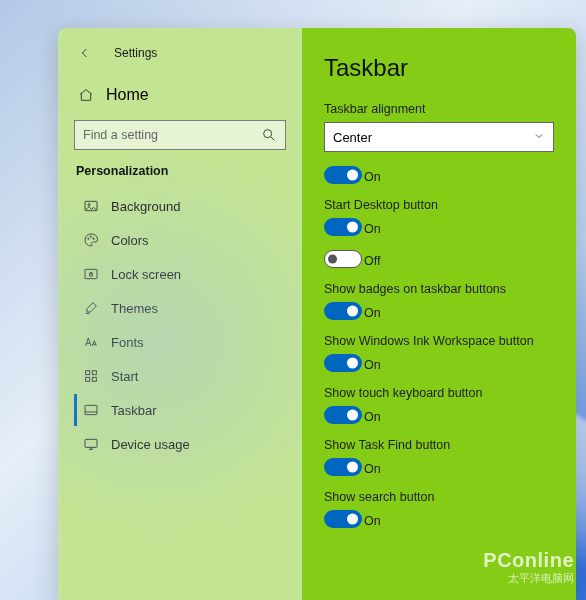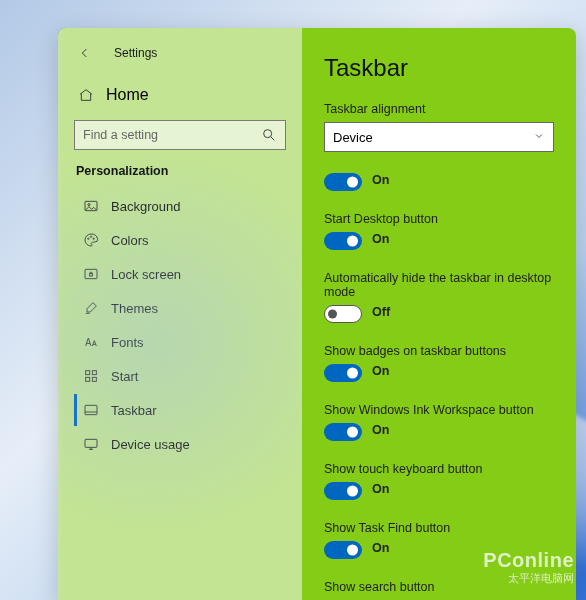--- a/index.html
+++ b/index.html
@@ -41,28 +41,28 @@
   background:rgba(255,255,255,.6); margin-bottom:14px;
 }
 .search input { flex:1; border:none; outline:none; background:transparent; font-size:12.5px; color:#333; }
 .search input::placeholder { color:#666; }
 .section-label { font-size:12.5px; font-weight:600; color:#111; margin-bottom:12px; padding-left:2px; }
 .nav { display:flex; flex-direction:column; gap:2px; }
 .nav-item { display:flex; align-items:center; gap:12px; padding:8px 6px; font-size:13px; color:#1a1a1a; cursor:pointer; border-left:3px solid transparent; }
 .nav-item.active { border-left-color:#0067c0; }
 .content { flex:1; padding:26px 22px 12px 22px; overflow:auto; }
 .page-title { font-size:24px; font-weight:400; color:#111; margin-bottom:20px; }
-.field { margin-bottom:21px; }
+.field { margin-bottom:14px; }
 .field-label { font-size:12.5px; color:#222; margin-bottom:6px; }
 .select {
   width:100%; height:30px; border:1px solid #666; display:flex; align-items:center;
   justify-content:space-between; padding:0 8px; font-size:13px; cursor:pointer; background:#fff;
 }
 .select .chev svg { width:12px; height:12px; stroke:#333; stroke-width:1.6; fill:none; }
-.toggle-row { display:flex; align-items:flex-start; gap:10px;font-weight:bold; }
+.toggle-row { display:flex; align-items:flex-end; gap:2px; }
 .toggle {
   width:38px; height:18px; border-radius:10px; position:relative; cursor:pointer;
 }
 .toggle.on { background:#0067c0; }
 .toggle.off { background:#fff; border:1.5px solid #555; }
 .toggle .knob {
   position:absolute; top:50%; width:11px; height:11px; border-radius:50%; transform:translateY(-50%);
 }
 .toggle.on .knob { right:4px; background:#fff; }
 .toggle.off .knob { left:3px; background:#555; width:9px; height:9px; }
@@ -192,21 +192,21 @@
         </div>
       </nav>
   </aside>
 
   <main class="content">
     <h1 class="page-title">Taskbar</h1>
 
     <div class="field">
       <div class="field-label">Taskbar alignment</div>
       <div class="select">
-        <span>Device</span>
+        <span>Center</span>
         <span class="chev">
           <svg viewBox="0 0 24 24">
               <path d="M6 9l6 6 6-6"></path>
             </svg>
         </span>
       </div>
     </div>
 
     <div id="toggles">
         <div class="field">
@@ -220,21 +220,20 @@
         <div class="field">
           <div class="field-label">Start Desktop button</div>
           <div class="toggle-row">
             <div class="toggle on">
               <div class="knob"></div>
             </div>
             <span class="toggle-text">On</span>
           </div>
         </div>
         <div class="field">
-          <div class="field-label">Automatically hide the taskbar in desktop mode</div>
           <div class="toggle-row">
             <div class="toggle off">
               <div class="knob"></div>
             </div>
             <span class="toggle-text">Off</span>
           </div>
         </div>
         <div class="field">
           <div class="field-label">Show badges on taskbar buttons</div>
           <div class="toggle-row">

